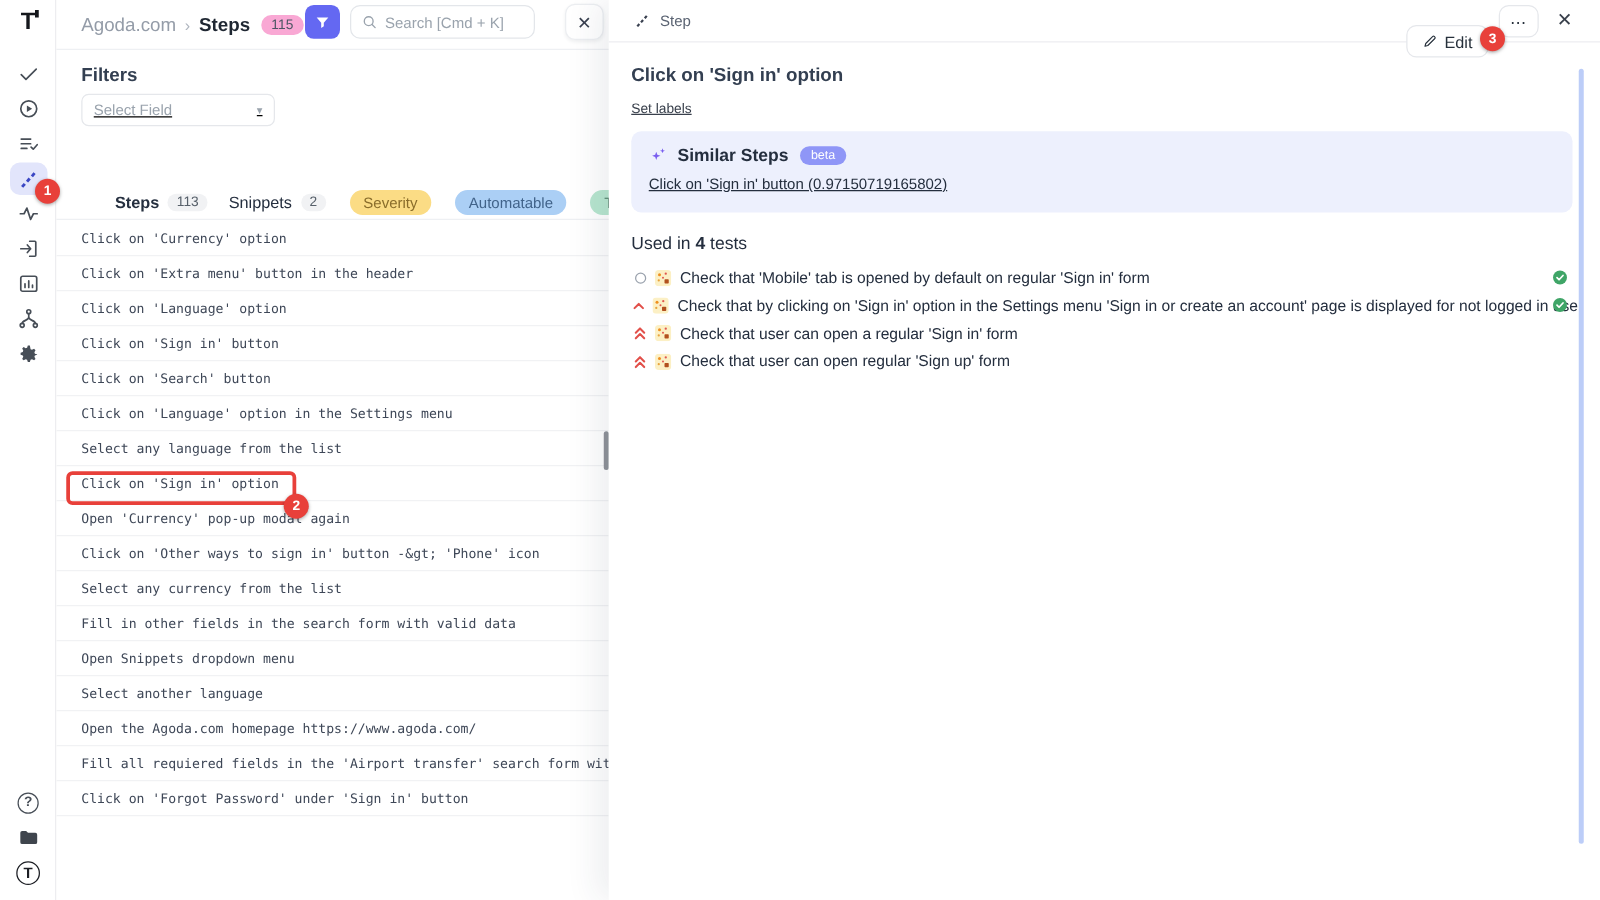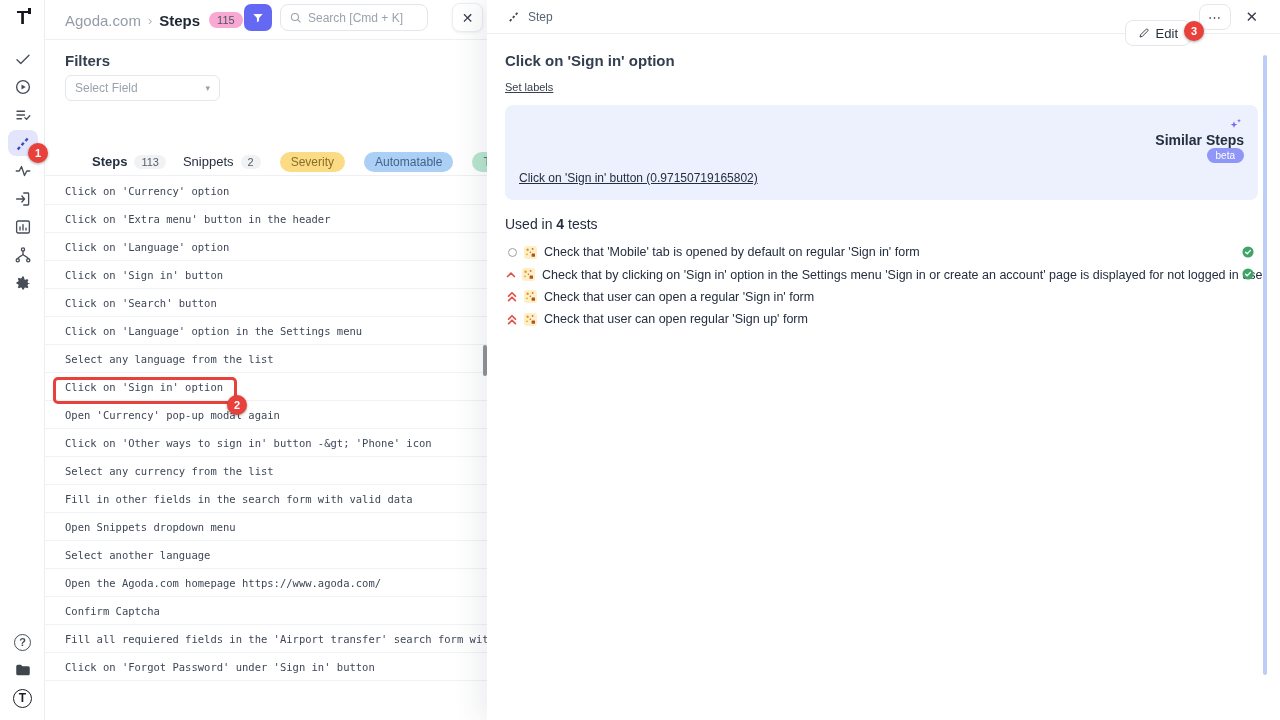--- a/index.html
+++ b/index.html
@@ -47,21 +47,21 @@
   #searchbox input::placeholder { color:#9aa3ad; }
   #toolbar-close { position:absolute; left:407px; top:3px; width:31px; height:29px;
     background:#fff; border:1px solid #eceef1; border-radius:8px; box-shadow:0 1px 3px rgba(30,40,60,.07);
     font-size:14px; color:#3a4150; display:flex; align-items:center; justify-content:center; cursor:pointer; }
 
   #filters { padding:12px 0 0 20px; }
   #filters-title { font-size:15px; font-weight:700; color:#333f51; }
   #field-label { margin-top:11px; font-size:11px; color:#636c78; }
   #field-select { margin-top:6px; width:155px; height:26px; border:1px solid #e5e7eb;
     border-radius:6px; display:flex; align-items:center; padding:0 9px; cursor:pointer;
-    justify-content:space-between; background:#fff; }
+    justify-content:space-between; background:#fff;text-decoration:underline; }
   #field-select .sel-text { font-size:12px; color:#9aa3ad; }
   #field-select .sel-caret { font-size:9px; color:#9aa3ad; }
 
   #tabsrow { position:absolute; left:0; top:148px; width:460px; height:28px;
     display:flex; align-items:center; padding-left:25px; border-bottom:1px solid #eef0f3; }
   .tab-label { font-size:13px; color:#252f3f; cursor:pointer; }
   .tab-count { margin-left:7px; background:#f1f2f4; color:#57606a; font-size:11px;
     padding:1px 7px; border-radius:9px; }
   .pill { font-size:12px; padding:3px 11px; border-radius:12px; white-space:nowrap;
     cursor:pointer; margin-left:19px; }
@@ -86,21 +86,21 @@
     border:1px solid #e5e7eb; border-radius:8px; background:#fff; font-size:13px; color:#26303b;
     display:flex; align-items:center; justify-content:center; letter-spacing:1px; cursor:pointer; }
   #panel-close { position:absolute; right:22px; top:9px; font-size:15px; color:#39404c;
     background:none; border:none; cursor:pointer; line-height:1; }
 
   #panel-body { padding:18px 22px 0 18px; }
   #panel-title { font-size:15px; font-weight:700; color:#333f51; }
   #set-labels { display:inline-block; margin-top:12px; font-size:11px; color:#39404c;
     text-decoration:underline; cursor:pointer; }
   #similar-box { margin-top:10px; background:#edf0fd; border-radius:8px; padding:11px 14px 14px; }
-  #similar-head { display:flex; align-items:flex-end;flex-direction:column; }
+  #similar-head { display:flex; align-items:center; }
   #similar-title { font-size:14px; font-weight:600; color:#242e3e; margin-left:7px; }
   #beta-badge { margin-left:9px; background:#8f96f7; color:#fff; font-size:10px;
     padding:2px 9px; border-radius:9px; }
   #similar-link { display:inline-block; margin-top:8px; font-size:12px; color:#242e3e;
     text-decoration:underline; cursor:pointer; }
   #used-in { margin-top:16px; font-size:14px; color:#242e3e; }
   #used-in b { font-weight:700; }
   #tests-list { margin-top:9px; }
   .test-row { position:relative; height:22.4px; display:flex; align-items:center; cursor:pointer; }
   .test-row .prio { display:none; width:14px; align-items:center; justify-content:center; }
@@ -260,21 +260,20 @@
         <div class="step-row">Click on 'Language' option in the Settings menu</div>
         <div class="step-row">Select any language from the list</div>
         <div class="step-row highlighted">Click on 'Sign in' option</div>
         <div class="step-row">Open 'Currency' pop-up modal again</div>
         <div class="step-row">Click on 'Other ways to sign in' button -&amp;gt; 'Phone' icon</div>
         <div class="step-row">Select any currency from the list</div>
         <div class="step-row">Fill in other fields in the search form with valid data</div>
         <div class="step-row">Open Snippets dropdown menu</div>
         <div class="step-row">Select another language</div>
         <div class="step-row">Open the Agoda.com homepage https://www.agoda.com/</div>
-        <div class="step-row">Confirm Captcha</div>
         <div class="step-row">Fill all requiered fields in the 'Airport transfer' search form with va</div>
         <div class="step-row">Click on 'Forgot Password' under 'Sign in' button</div>
     </div>
     <div id="left-scrollbar"></div>
   </section>
 
   <section id="panel">
     <div id="panel-header">
       <svg width="13" height="13" viewBox="0 0 24 24">
           <path d="M4 19.5l3-3.5 2.5 2-3 3.5zM9.5 13.5l3-3.5 2.5 2-3 3.5zM15 7.5l3-3.5 2.5 2-3 3.5z" fill="#3a4150"></path>

